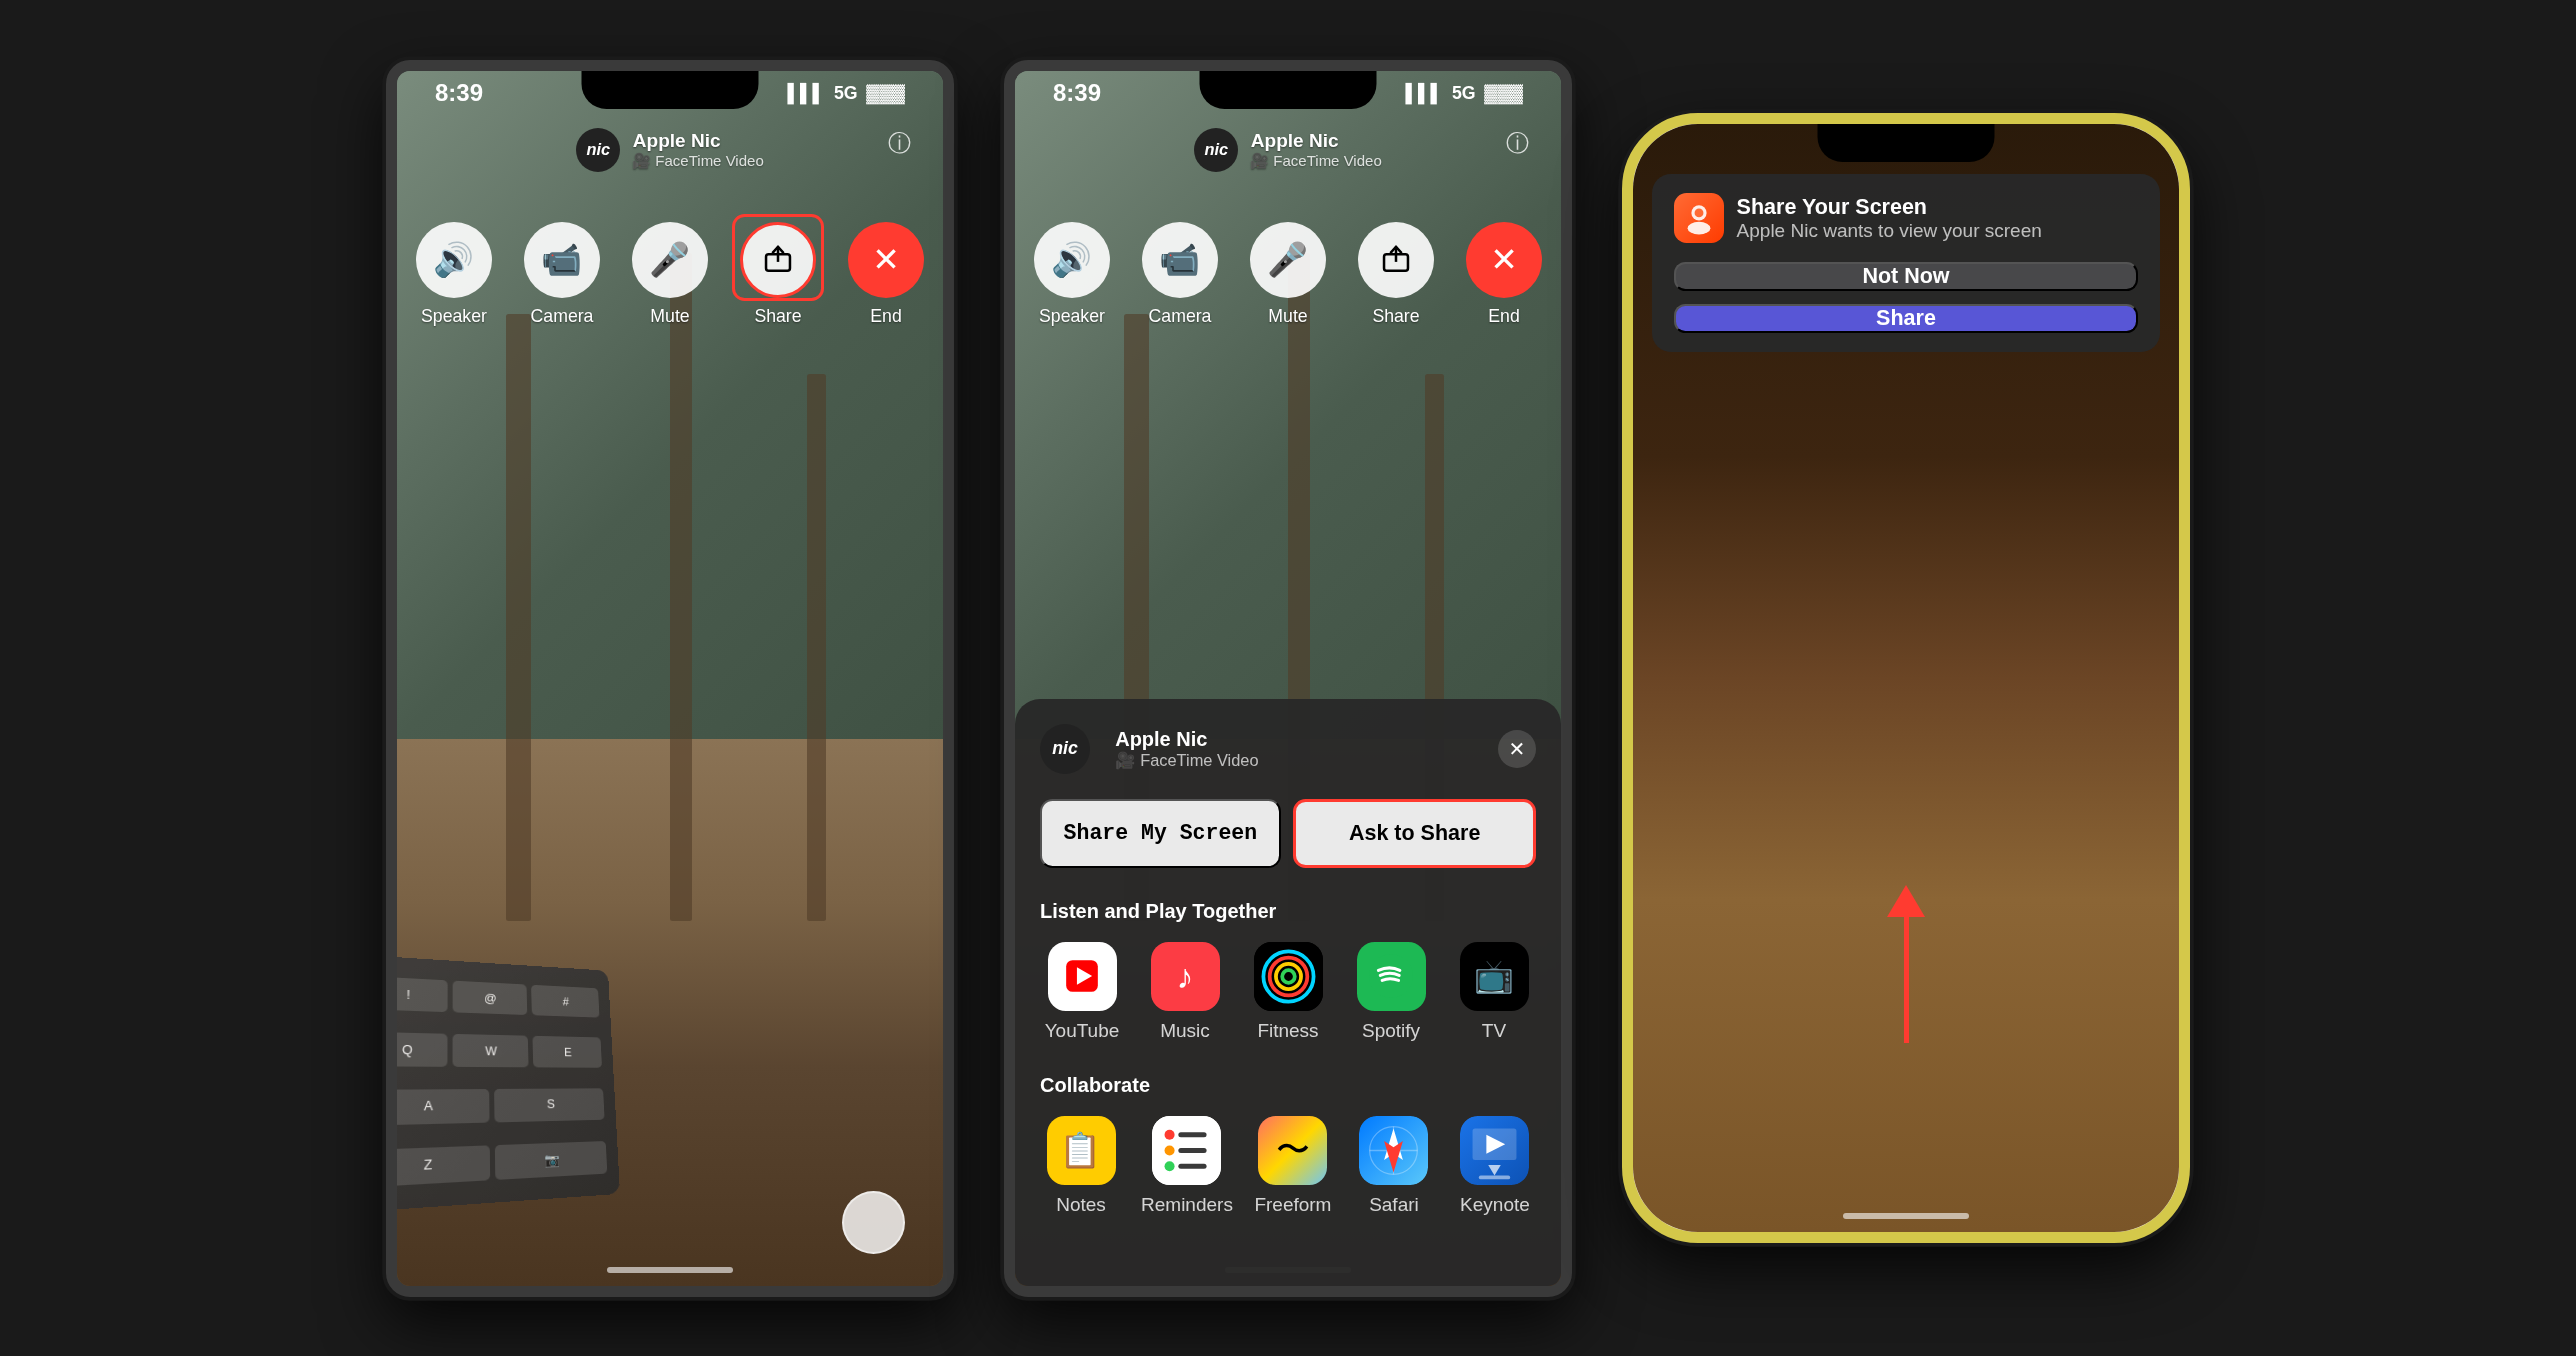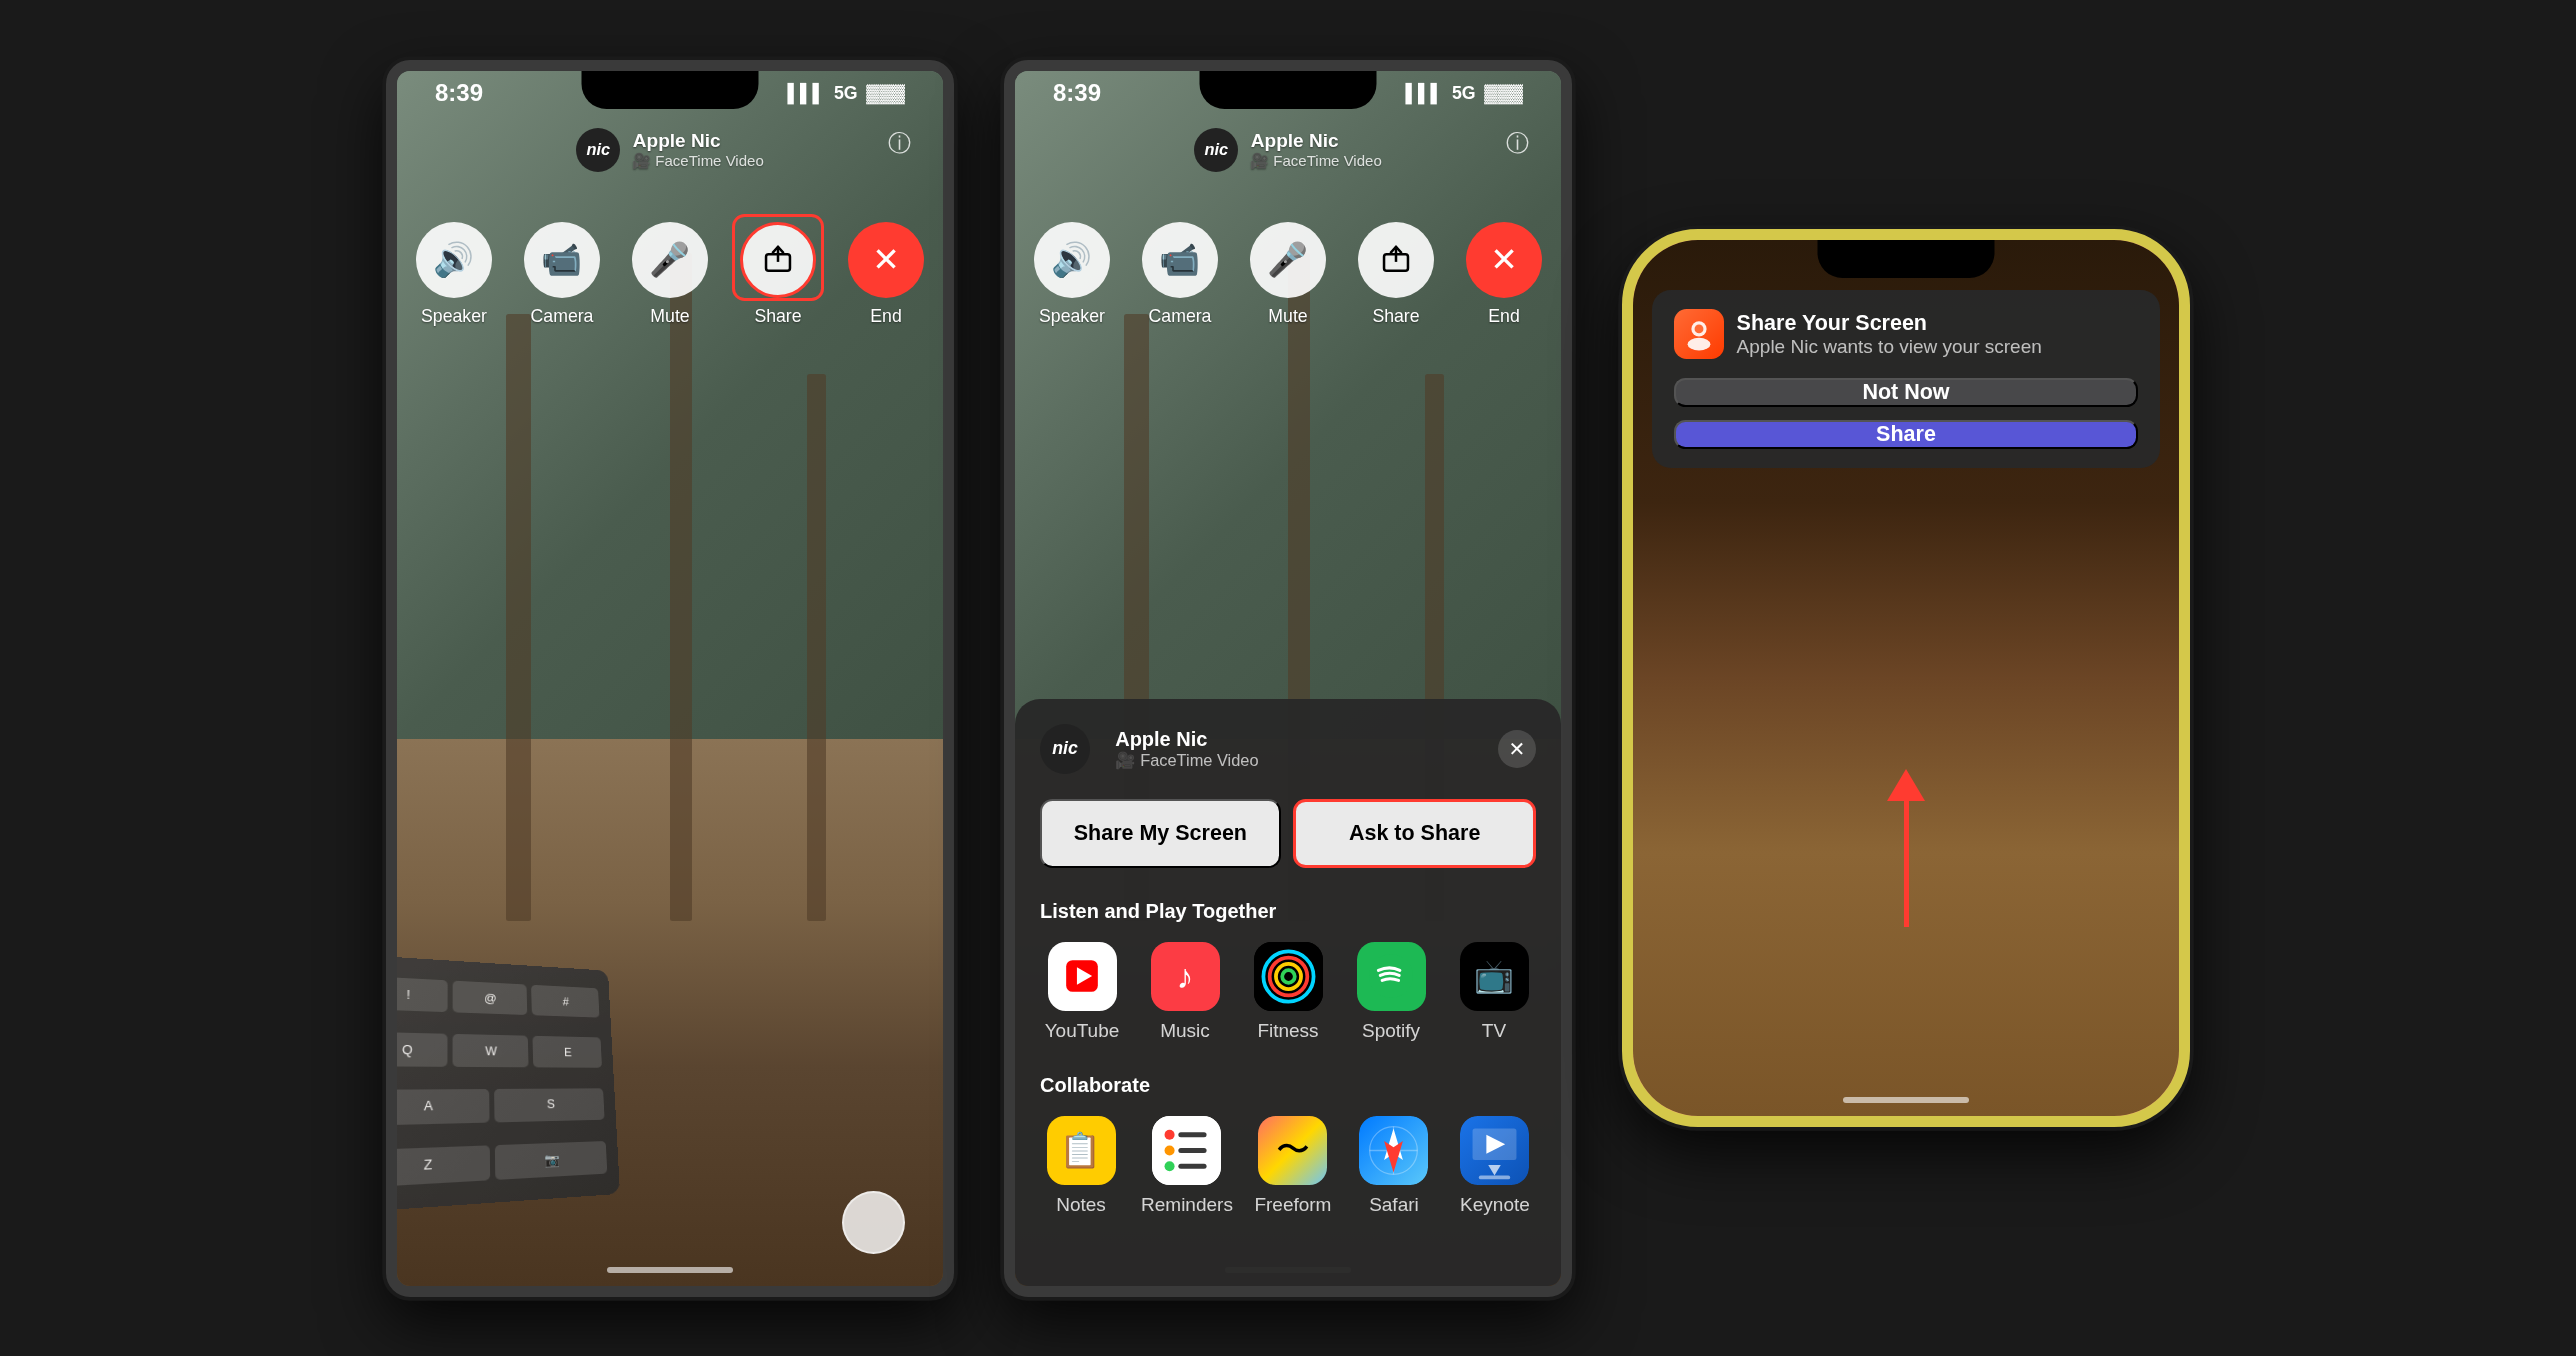--- a/index.html
+++ b/index.html
@@ -30,22 +30,22 @@
     .phone-1, .phone-2 {
       width: 568px;
       height: 1237px;
       background: #2a2a2a;
       border: 11.4px solid #3a3a3a;
       border-radius: 24px;
       box-shadow: 0 0 0 3.8px #1a1a1a, 0 25px 63px rgba(0,0,0,0.8);
     }
     .phone-3 {
       width: 568px;
-      height: 898px;
-      background: #fdba74;
+      height: 1130px;
+      background: #ffffff;
       border: 11.4px solid #d4c84a;
       border-radius: 76px;
       box-shadow: 0 0 0 3.8px #1a1a1a, 0 25px 63px rgba(0,0,0,0.8);
     }
 
     
     .notch {
       position: absolute;
       top: 0;
       left: 50%;
@@ -332,20 +332,21 @@
       display: flex;
       align-items: center;
       justify-content: center;
       font-size: 21.5px;
       font-weight: 600;
       cursor: pointer;
     }
     .share-btn-my-screen {
       background: rgba(255,255,255,0.9);
       color: #000;
+      font-family: Liberation Mono, monospace;
     }
     .share-btn-ask {
       background: rgba(255,255,255,0.9);
       color: #000;
       border: 3.2px solid #ff3b30;
     }
 
     
     .section-title {
       color: white;

